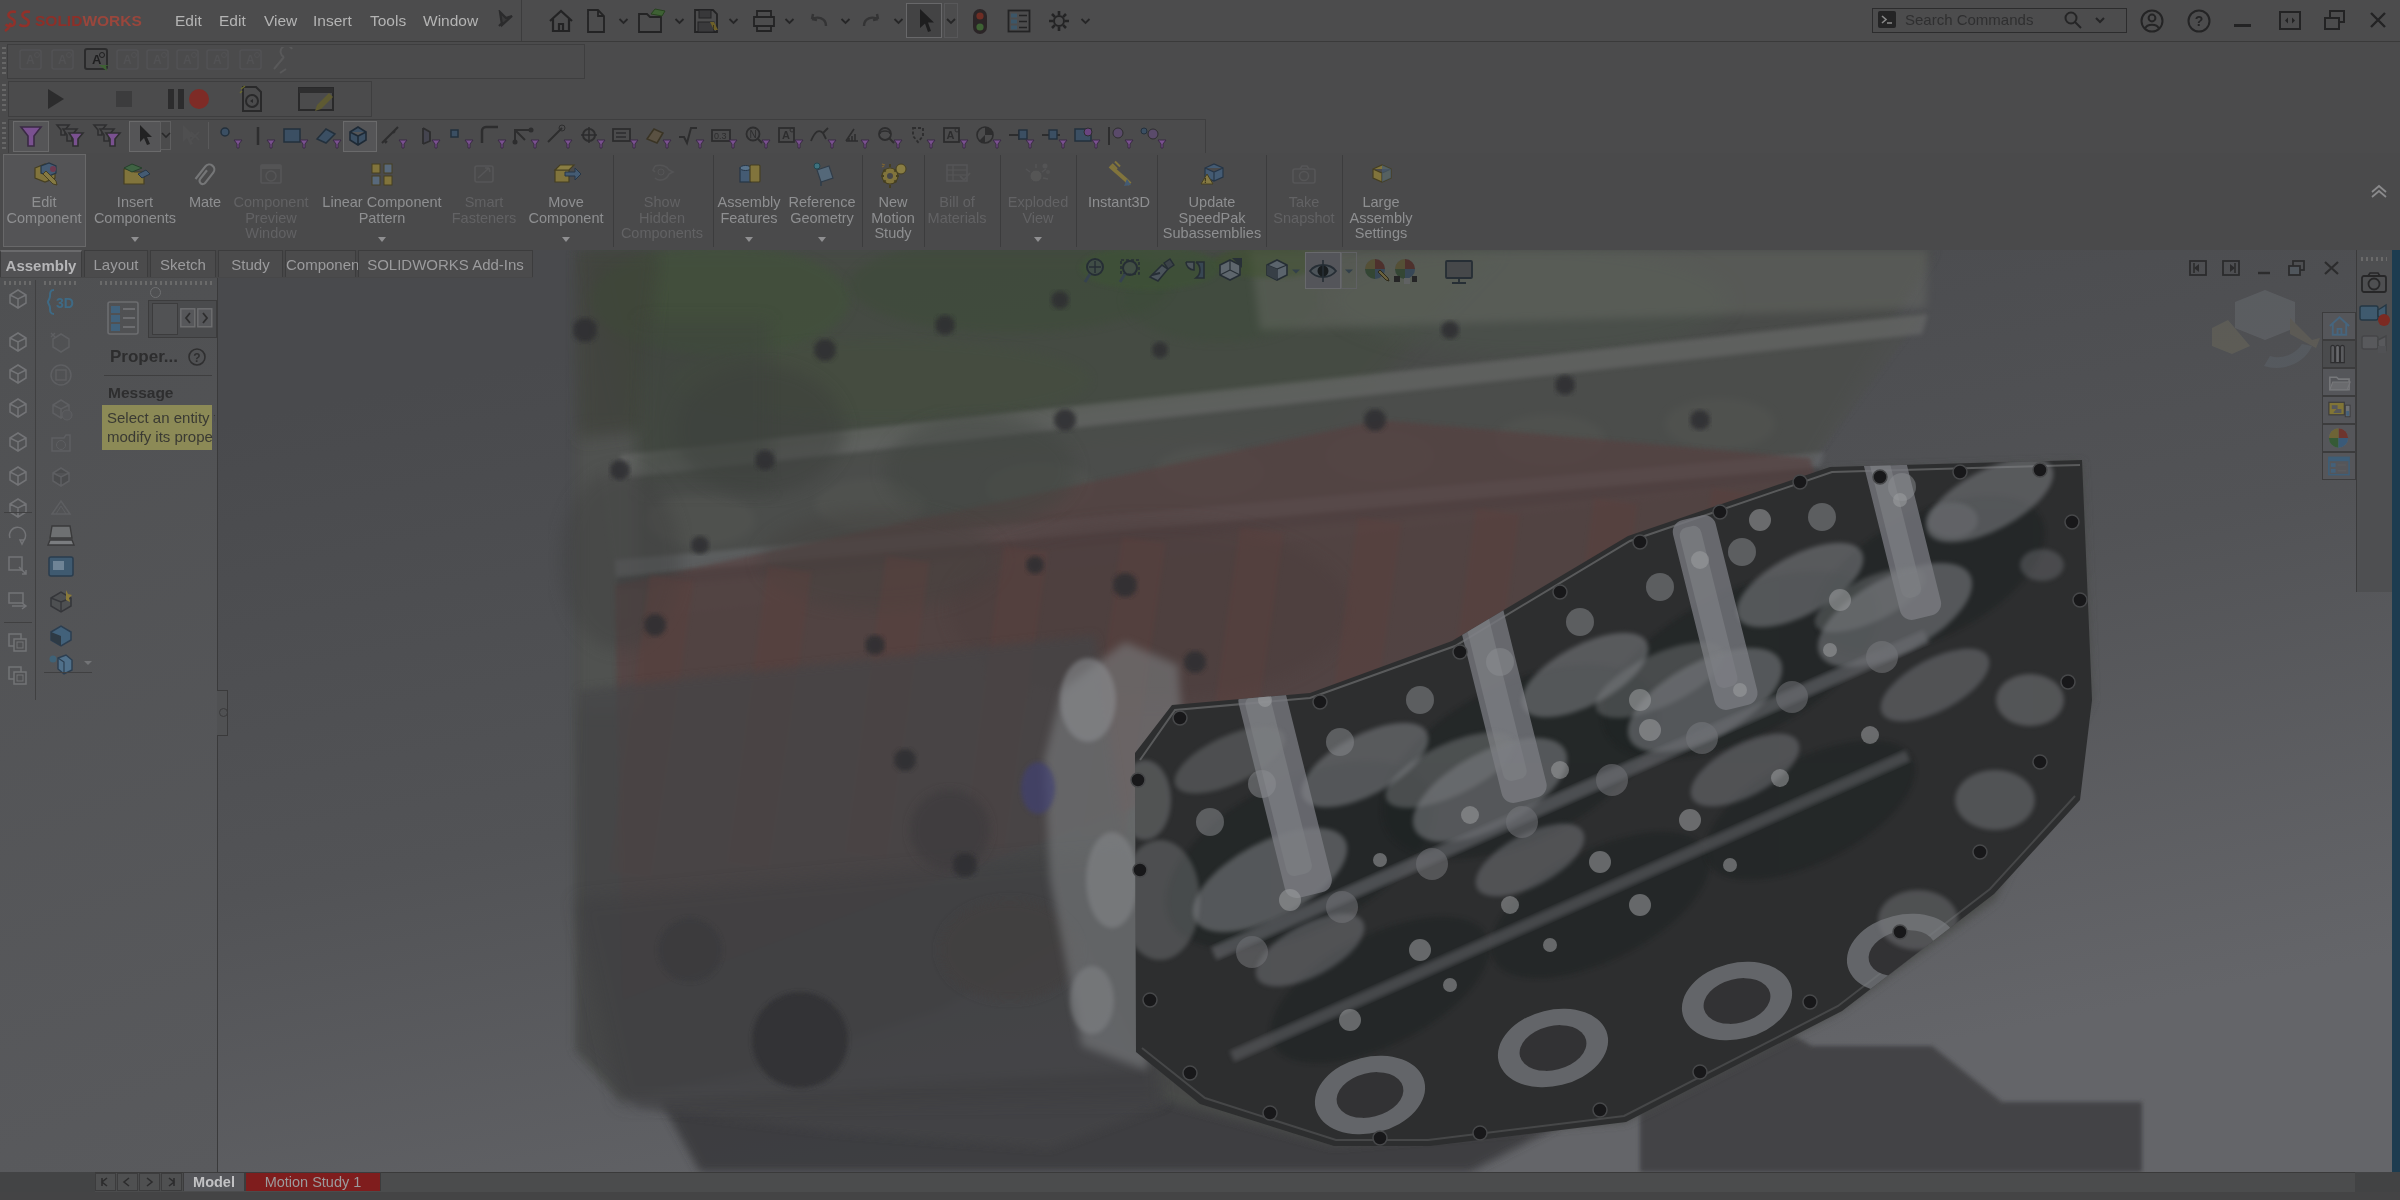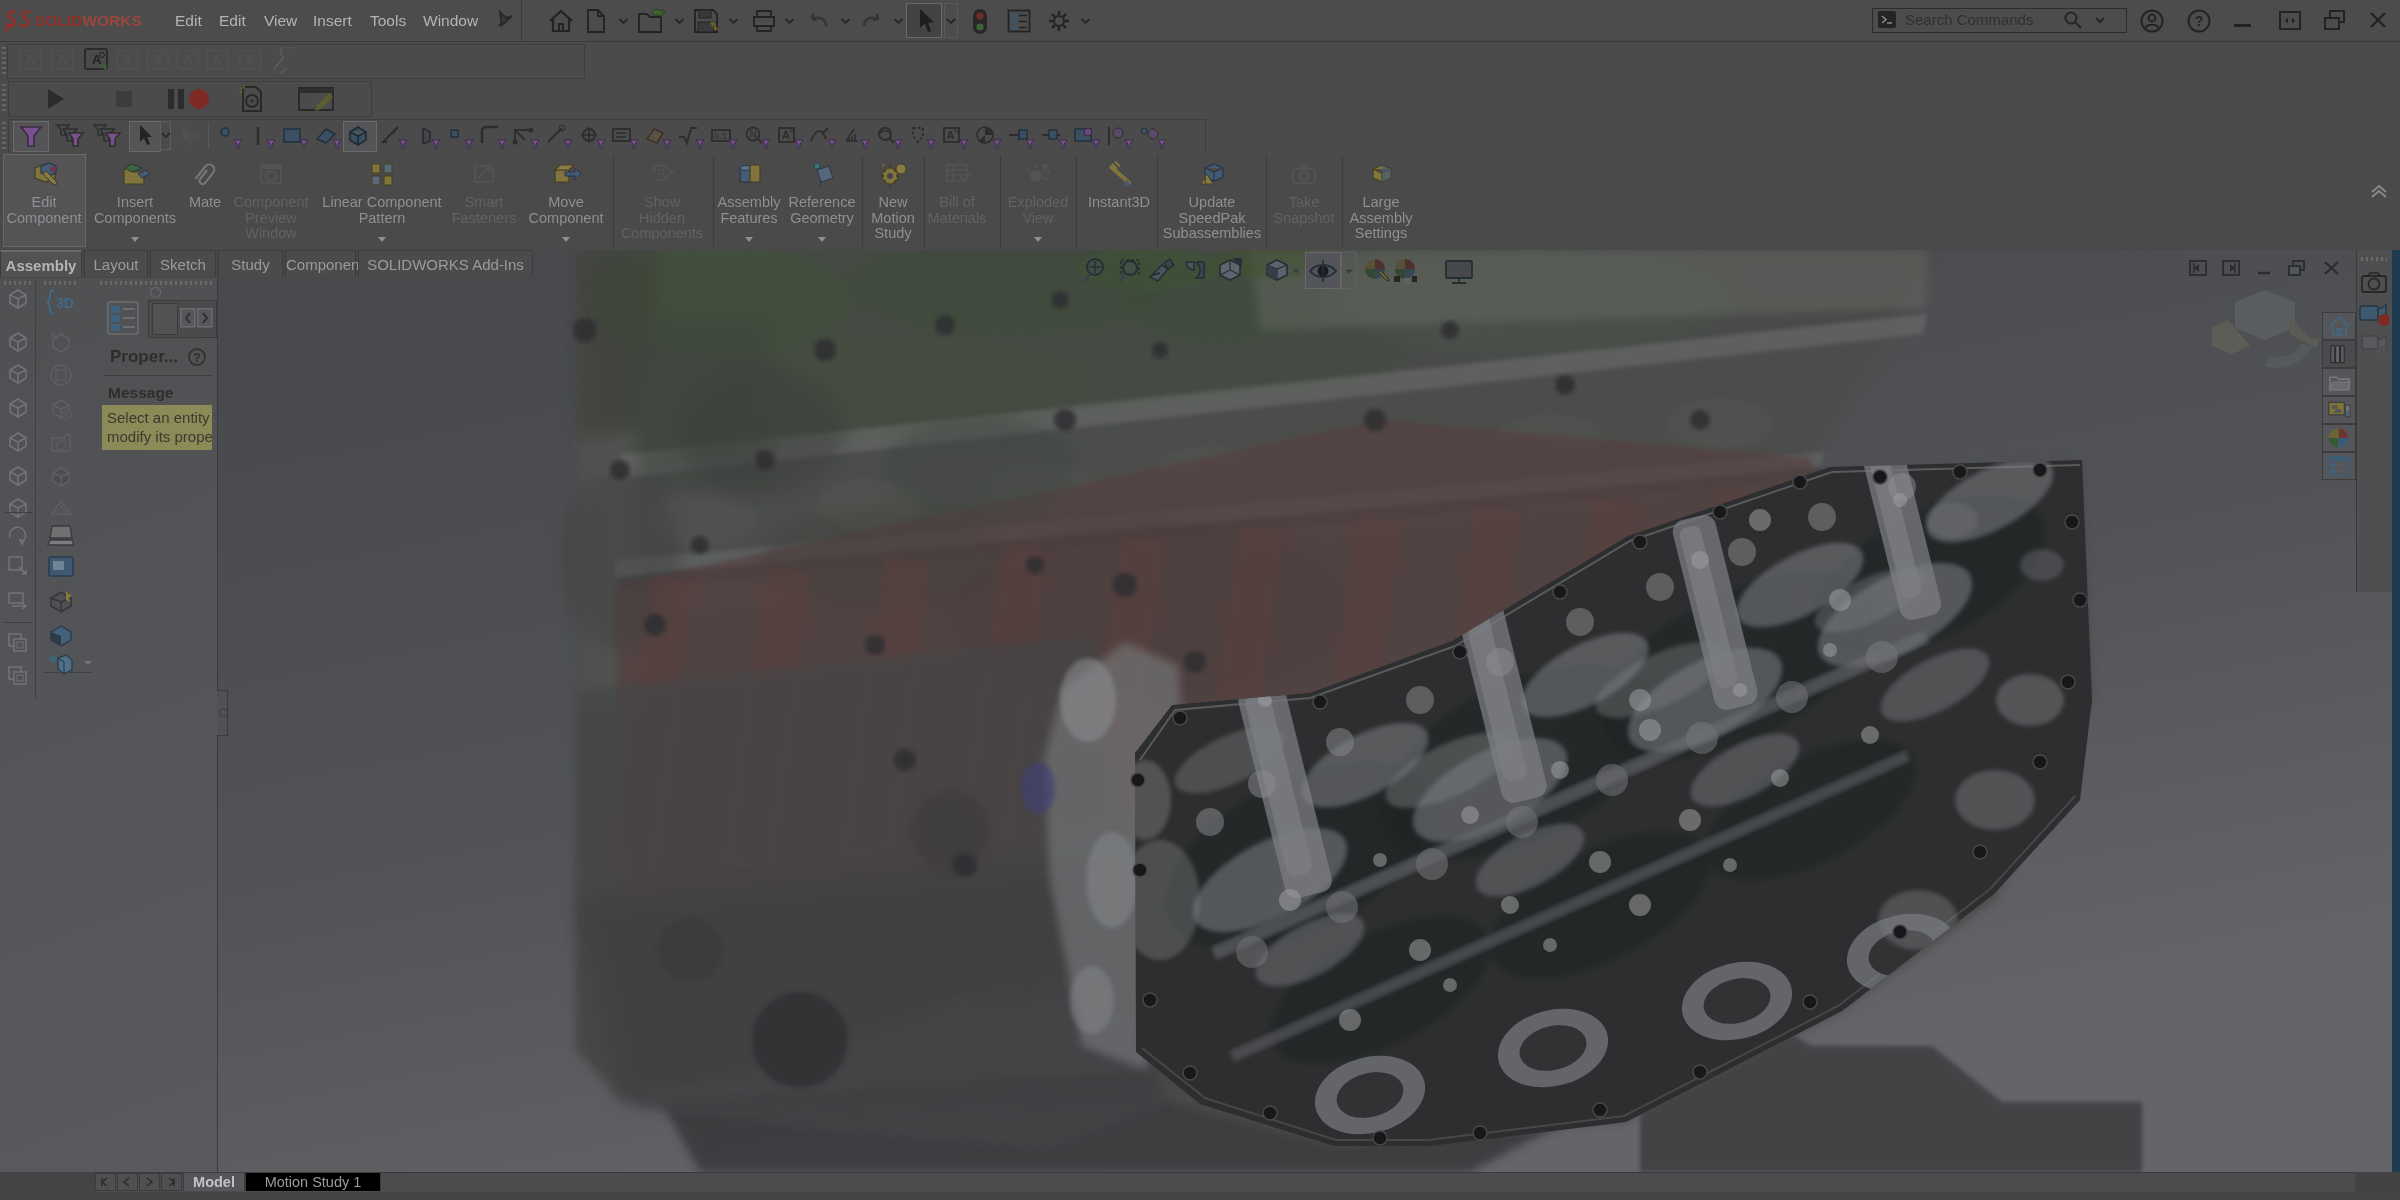--- a/index.html
+++ b/index.html
@@ -1155,21 +1155,21 @@
     </svg>
 <div class="abs" style="left:139px;top:1173px;width:21px;height:18px;background:#4f5051;border:1px solid #3c3c3d;box-sizing:border-box"></div>
 <svg class="abs" style="left:139px;top:1172px" width="20" height="20" viewBox="0 0 20 20">
       <path d="M8 6 l5 4 l-5 4" stroke="#2c2c2d" stroke-width="1.6" fill="none"></path>
     </svg>
 <div class="abs" style="left:161px;top:1173px;width:21px;height:18px;background:#4f5051;border:1px solid #3c3c3d;box-sizing:border-box"></div>
 <svg class="abs" style="left:161px;top:1172px" width="20" height="20" viewBox="0 0 20 20">
       <path d="M8 6 l5 4 l-5 4 M13 6 v8" stroke="#2c2c2d" stroke-width="1.6" fill="none"></path>
     </svg>
 <div class="abs" style="left:183px;top:1172px;width:62px;height:19px;background:#55565a;border:1px solid #3c3c3d;border-bottom:none;box-sizing:border-box;text-align:center;line-height:19px;font-size:14.5px;font-weight:bold;color:#c2c2c4">Model</div>
-<div class="abs" style="left:245px;top:1172px;width:136px;height:19px;background:#000000;border:1px solid #3c3c3d;border-bottom:none;box-sizing:border-box;text-align:center;line-height:19px;font-size:14.5px;color:#9b9b9d">Motion Study 1</div>
+<div class="abs" style="left:245px;top:1172px;width:136px;height:19px;background:#7f1d1d;border:1px solid #3c3c3d;border-bottom:none;box-sizing:border-box;text-align:center;line-height:19px;font-size:14.5px;color:#9b9b9d">Motion Study 1</div>
 <div class="abs" style="left:2355px;top:1172px;width:45px;height:20px;background:#424344"></div>
 <div class="abs" style="left:8px;top:1193px;font-size:14px;color:#2b2b2c;white-space:nowrap">SOLIDWORKS Premium 2021 SP3.0</div>
 <div class="abs" style="left:1363px;top:1194px;font-size:13.5px;color:#313132;white-space:nowrap">Under Defined &nbsp;&nbsp;&nbsp; Editing Assembly &nbsp;&nbsp;&nbsp;&nbsp;&nbsp;&nbsp;&nbsp;&nbsp;&nbsp;&nbsp;&nbsp;&nbsp;&nbsp; MMGS &nbsp;&nbsp;&nbsp; <span style="font-size:11px">■</span></div>
 <svg class="abs" style="left:2378px;top:1193px" width="14" height="14" viewBox="0 0 14 14">
       <circle cx="7" cy="7" r="5.5" stroke="#2e2e2f" stroke-width="1.5" fill="none"></circle>
     </svg>
   <div id="statusbar"></div>
 </div>
 
 </body></html>

